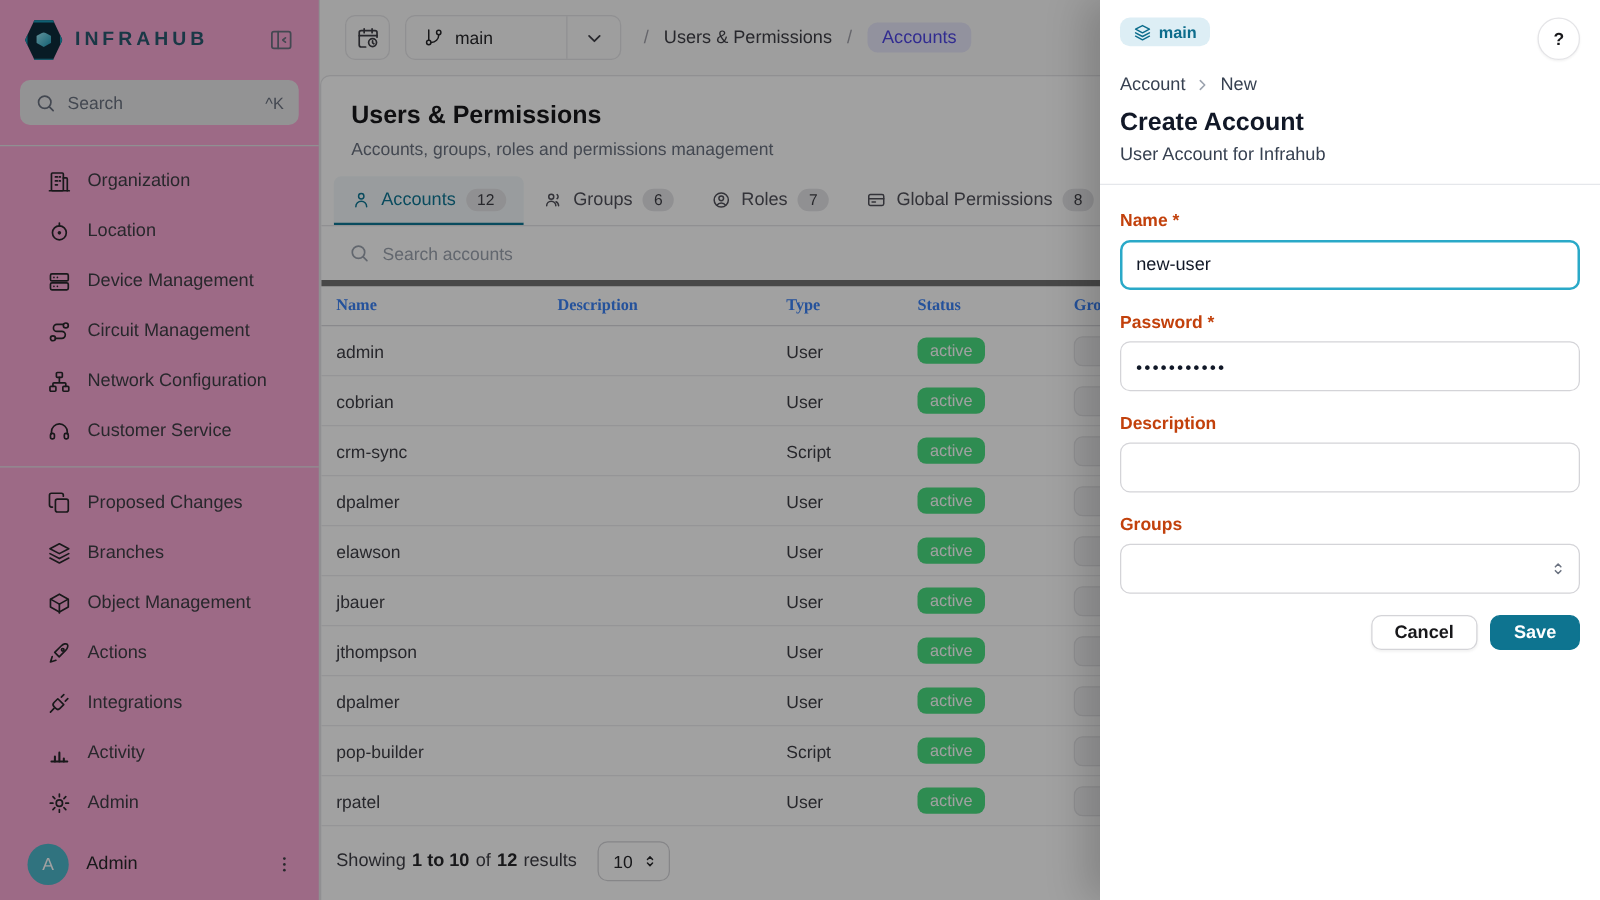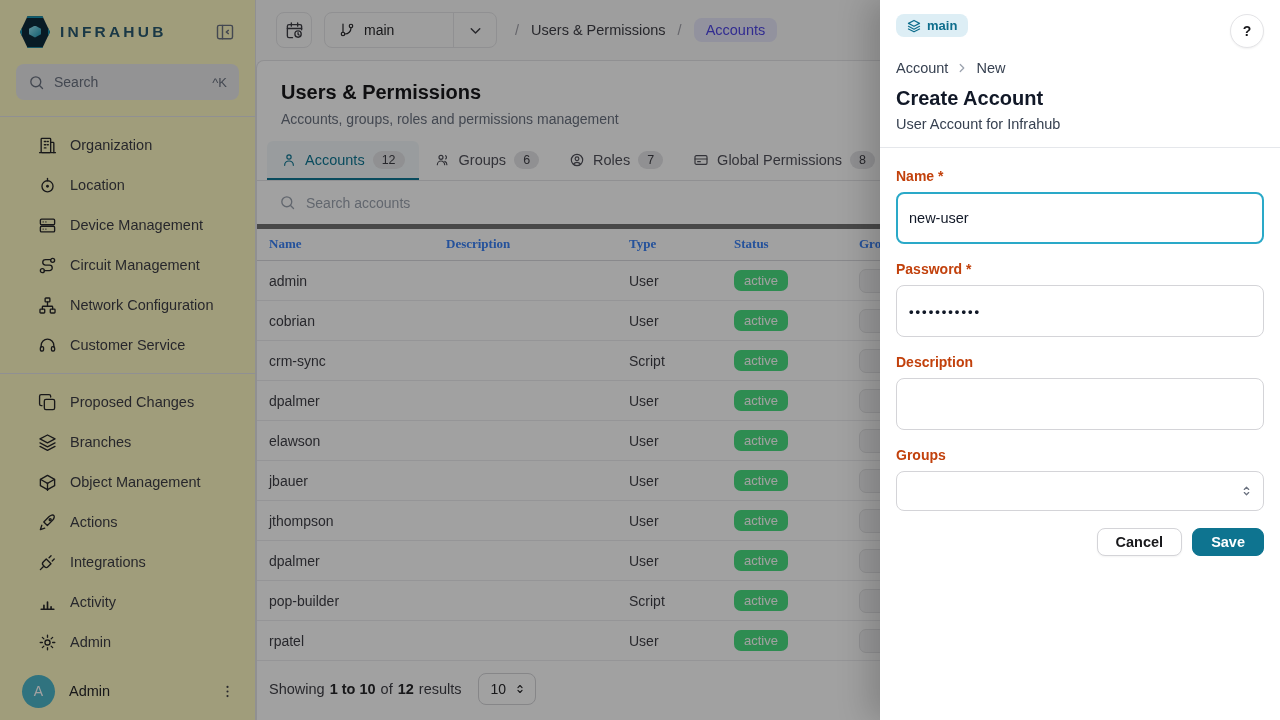--- a/index.html
+++ b/index.html
@@ -1,20 +1,20 @@
 <!DOCTYPE html>
 <html><head>
 <meta charset="utf-8">
 <style>
   * { margin:0; padding:0; box-sizing:border-box; }
   html,body { width:1280px; height:720px; font-family:"Liberation Sans", sans-serif; background:#fff; }
   .app { position:relative; width:1280px; height:720px; overflow:hidden; background:#fafafa; }
 
   
-  .sidebar { position:absolute; left:0; top:0; bottom:0; width:256px; background:#fef9c3; border-right:1px solid #e4e4e7; z-index:1; }
+  .sidebar { position:absolute; left:0; top:0; bottom:0; width:256px; background:#f9a8d4; border-right:1px solid #e4e4e7; z-index:1; }
   .logo-row { height:64px; display:flex; align-items:center; padding:0 16px 0 20px; gap:10px; }
   .logo-hex { width:30px; height:33px; background:#0e2c3c; clip-path:polygon(25% 2%,75% 2%,100% 50%,75% 98%,25% 98%,0% 50%); position:relative; flex:0 0 auto; box-shadow:0 0 0 2px #1997b5 inset; }
   .logo-hex::after { content:""; position:absolute; left:9px; top:10px; width:12px; height:12px; background:linear-gradient(135deg,#9be8f5,#1997b5); clip-path:polygon(50% 0,100% 28%,100% 72%,50% 100%,0 72%,0 28%); }
   .wordmark { font-size:15.5px; font-weight:800; letter-spacing:3.2px; color:#2a5a70; flex:1; }
   .collapse-btn { width:28px; height:28px; display:flex; align-items:center; justify-content:center; color:#6b7280; background:none; border:none; cursor:pointer; }
   .search-box { margin:0 16px 16px; height:36px; background:#e9e9eb; border-radius:8px; display:flex; align-items:center; gap:9px; padding:0 12px; color:#6b7280; }
   .search-box input { border:none; outline:none; background:transparent; flex:1; font-size:14px; color:#3f3f46; font-family:inherit; min-width:0; }
   .search-box input::placeholder { color:#6b7280; }
   .kbd { font-size:13px; color:#6b7280; }
   .side-divider { height:1px; background:#e4e4e7; }
@@ -71,21 +71,21 @@
   .dh-row { display:flex; align-items:flex-start; justify-content:space-between; }
   .branch-badge { display:inline-flex; align-items:center; gap:6px; background:#ddeef5; color:#0d6d8c; font-size:13px; font-weight:700; padding:4px 11px; border-radius:8px; }
   .help-btn { width:34px; height:34px; border-radius:50%; border:1px solid #e4e4e7; background:#fff; box-shadow:0 1px 2px rgba(0,0,0,.06); font-size:14px; font-weight:700; color:#18181b; cursor:pointer; font-family:inherit; }
   .d-crumb { margin-top:12px; display:flex; align-items:center; gap:7px; font-size:14.5px; color:#374151; }
   .d-crumb .chev { color:#9ca3af; }
   .d-title { margin-top:11px; font-size:20px; font-weight:700; color:#111827; }
   .d-sub { margin-top:6px; font-size:14.5px; color:#374151; }
   .drawer-body { padding:20px 16px; }
   .field { margin-bottom:17px; }
   .field label { display:block; font-size:14px; font-weight:600; color:#c2410c; margin-bottom:8px; }
-  .tinput { width:100%; height:52px; border:1px solid #d4d4d8; border-radius:8px; padding:0 12px; font-size:14.5px; color:#111827; background:#fff; font-family:inherit; outline:none; }
+  .tinput { width:100%; height:40px; border:1px solid #d4d4d8; border-radius:8px; padding:0 12px; font-size:14.5px; color:#111827; background:#fff; font-family:inherit; outline:none; }
   .tinput.focused { border:2px solid #2aa9c8; padding:0 11px; }
   .tinput.pw { font-size:13px; letter-spacing:2px; font-weight:700; }
   .select-box { position:relative; width:100%; height:40px; border:1px solid #d4d4d8; border-radius:8px; background:#fff; cursor:pointer; }
   .select-box .chevs { position:absolute; right:9px; top:50%; transform:translateY(-50%); color:#6b7280; }
   .actions { display:flex; justify-content:flex-end; gap:10px; margin-top:16px; }
   .btn { height:28px; border-radius:8px; font-size:14.5px; font-weight:600; padding:0 18px; cursor:pointer; font-family:inherit; }
   .btn-cancel { background:#fff; border:1px solid #d4d4d8; color:#18181b; box-shadow:0 1px 2px rgba(0,0,0,.05); }
   .btn-save { background:#0e7490; border:1px solid #0e7490; color:#fff; }
 
   .ic { display:block; }

